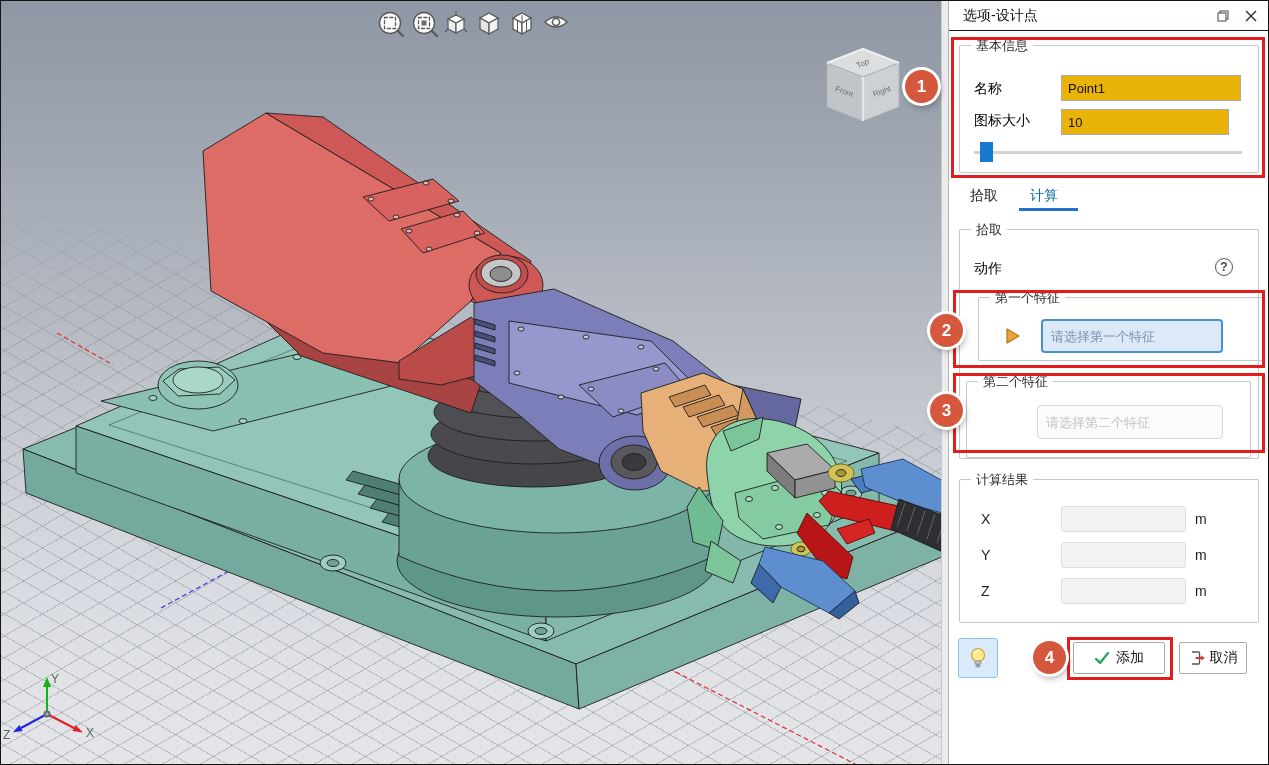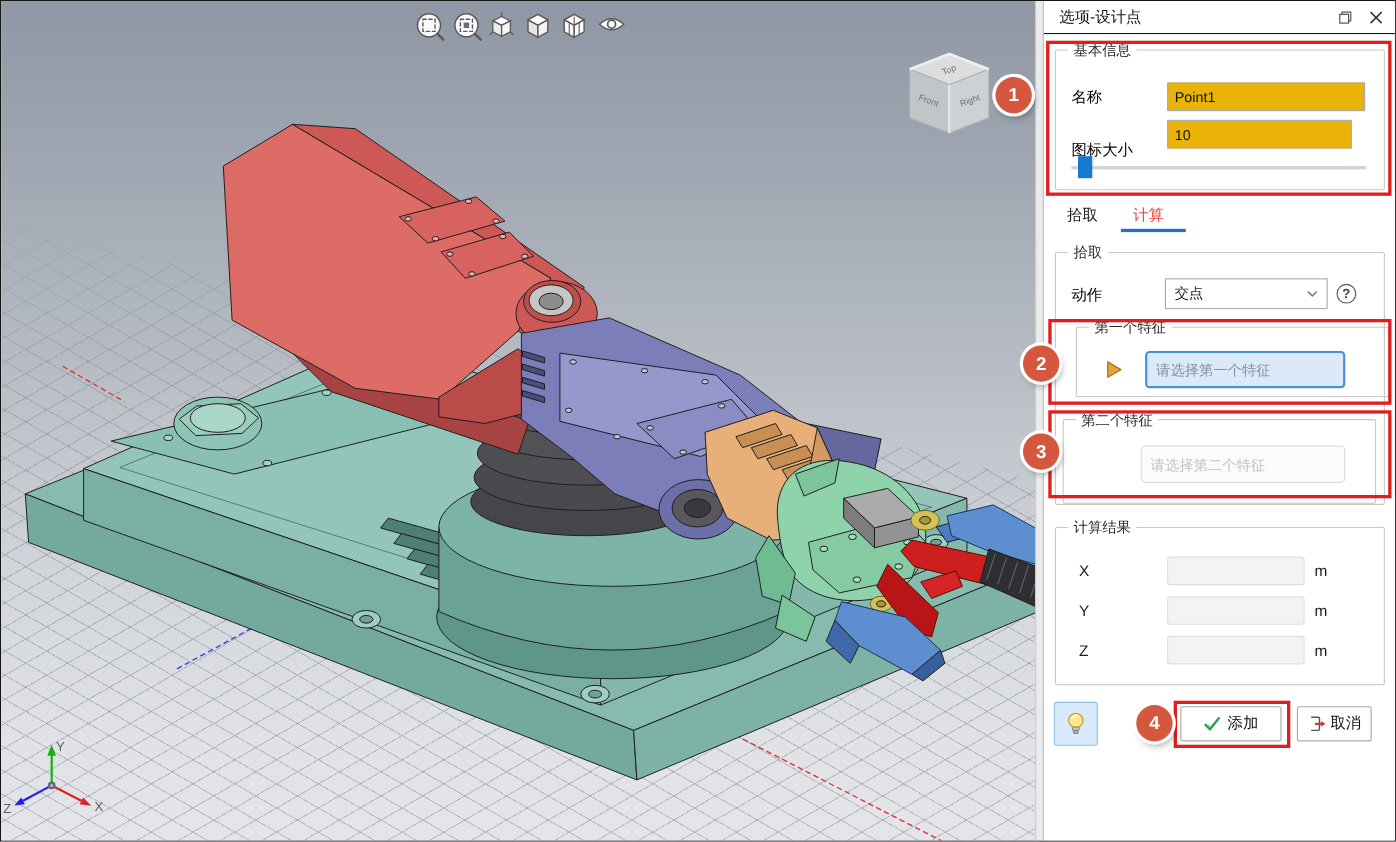--- a/index.html
+++ b/index.html
@@ -39,21 +39,21 @@
     padding:0 6px;color:#111;outline:none;}
   .disabledinput{position:absolute;border:1px solid #dedede;background:#f3f3f3;border-radius:3px;}
 
   
   #slider-track{position:absolute;left:25px;top:150px;width:268px;height:3px;background:#d2d2d2;}
   #slider-handle{position:absolute;left:31px;top:141px;width:13px;height:20px;background:#1879d0;cursor:pointer;}
 
   
   .tab{position:absolute;top:186px;font-size:14px;cursor:pointer;}
   #tab-pick{left:21px;color:#222;}
-  #tab-calc{left:81px;color:#ef4444;}
+  #tab-calc{left:81px;color:#0369a1;}
   #tab-underline{position:absolute;left:70px;top:207px;width:59px;height:3px;background:#2470c8;}
 
   
   #action-combo{position:absolute;left:110px;top:252px;width:148px;height:28px;border:1px solid #ababab;
     background:#fff;display:flex;align-items:center;padding-left:8px;cursor:pointer;}
   #action-combo .caret{margin-left:auto;margin-right:8px;display:flex;}
   #help-icon{position:absolute;left:266px;top:257px;width:18px;height:18px;border:1.5px solid #555;
     border-radius:50%;display:flex;align-items:center;justify-content:center;
     font-size:12px;font-weight:bold;color:#444;cursor:pointer;}
 
@@ -331,41 +331,33 @@
             </svg>
         </span>
       </span>
     </div>
 
     <div class="groupbox" style="left:10px;top:44px;width:300px;height:128px;">
       <span class="legend">基本信息</span>
     </div>
     <span class="fieldlabel" style="left:25px;top:79px;">名称</span>
     <input class="textinput" style="left: 112px; top: 74px; width: 180px; height: 26px;" value="Point1">
-    <span class="fieldlabel" style="left:25px;top:127px;">图标大小</span>
+    <span class="fieldlabel" style="left:25px;top:111px;">图标大小</span>
     <input class="textinput" style="left: 112px; top: 108px; width: 168px; height: 26px;" value="10">
     <div id="slider-track"></div>
     <div id="slider-handle"></div>
 
     <span class="tab" id="tab-pick">拾取</span>
     <span class="tab" id="tab-calc">计算</span>
     <div id="tab-underline"></div>
 
     <div class="groupbox" style="left:10px;top:228px;width:300px;height:230px;">
       <span class="legend">拾取</span>
     </div>
     <span class="fieldlabel" style="left:25px;top:259px;">动作</span>
-    <div id="action-combo">
-      <span>交点</span>
-      <span class="caret">
-        <svg width="10" height="6" viewBox="0 0 10 6">
-            <polyline points="1,1 5,5 9,1" fill="none" stroke="#777" stroke-width="1.4"></polyline>
-          </svg>
-      </span>
-    </div>
     <div id="help-icon">?</div>
 
     <div class="groupbox" style="left:17px;top:296px;width:285px;height:64px;margin-left:12px;">
       <span class="legend">第一个特征</span>
     </div>
     <span id="run-arrow">
       <svg width="18" height="18" viewBox="0 0 18 18">
           <polygon points="3,2 15,9 3,16" fill="#e8a33d" stroke="#b07514" stroke-width="1.2" stroke-linejoin="round"></polygon>
         </svg>
     </span>

